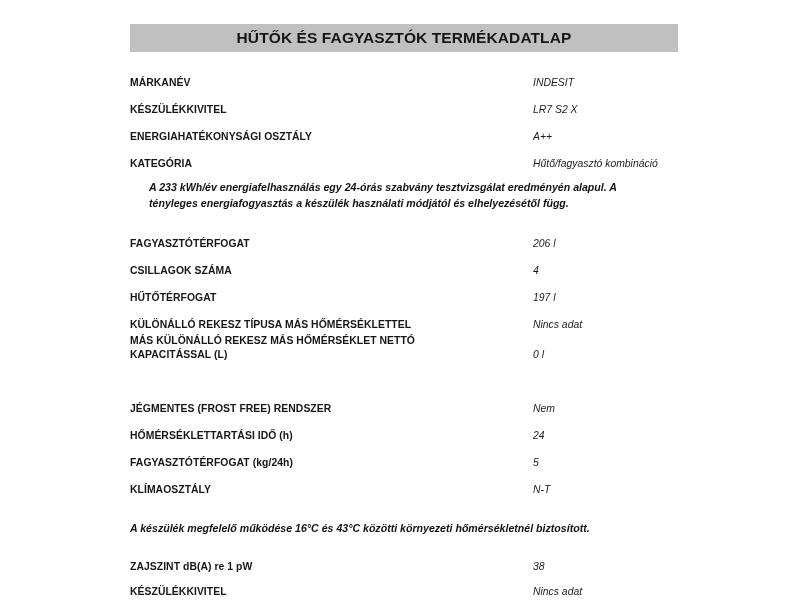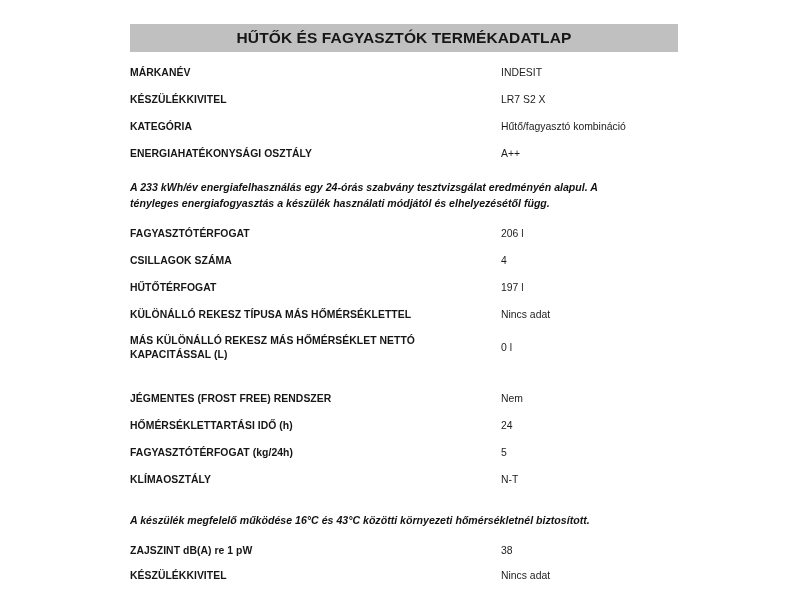--- a/index.html
+++ b/index.html
@@ -48,22 +48,23 @@
     line-height: 1;
   }
 
   
   .rows {
     margin-top: 11px;
   }
 
   .row {
     display: flex;
-    align-items: flex-start;
+    align-items: flex-end;
     min-height: 27px;
+    gap: 32px;
   }
   .row.tight {
     min-height: 25px;
   }
   .row .label {
     width: 371px;
     flex: 0 0 371px;
     font-size: 10.4px;
     font-weight: bold;
     line-height: 14px;
@@ -73,43 +74,45 @@
     box-sizing: border-box;
     padding-right: 6px;
   }
   .row .value {
     flex: 1 1 auto;
     font-size: 10.4px;
     font-weight: normal;
     line-height: 14px;
     color: #1c1c1c;
     padding-top: 3px;
+    font-style: italic;
   }
   .row.two-line .label {
     padding-top: 2px;
   }
   .row.two-line .value {
     padding-top: 9px;
   }
 
   
   .note {
     font-size: 10.6px;
     font-style: italic;
     font-weight: bold;
     line-height: 15.5px;
     color: #111111;
     width: 510px;
   }
   .note.note-top {
     margin-top: 9px;
     margin-bottom: 13px;
+    margin-left: 19px;
   }
   .note.note-mid {
-    margin-top: 16px;
+    margin-top: 24px;
     margin-bottom: 12px;
   }
 </style>
 </head>
 <body>
 
 <div class="sheet">
   <div class="content">
 
     <div class="title-band">
@@ -122,27 +125,27 @@
         <div class="label">MÁRKANÉV</div>
         <div class="value">INDESIT</div>
       </div>
 
       <div class="row">
         <div class="label">KÉSZÜLÉKKIVITEL</div>
         <div class="value">LR7 S2 X</div>
       </div>
 
       <div class="row">
+        <div class="label">ENERGIAHATÉKONYSÁGI OSZTÁLY</div>
+        <div class="value">A++</div>
+      </div>
+
+      <div class="row">
         <div class="label">KATEGÓRIA</div>
         <div class="value">Hűtő/fagyasztó kombináció</div>
-      </div>
-
-      <div class="row">
-        <div class="label">ENERGIAHATÉKONYSÁGI OSZTÁLY</div>
-        <div class="value">A++</div>
       </div>
 
     </div>
 
     <div class="note note-top">A 233 kWh/év energiafelhasználás egy 24-órás szabvány tesztvizsgálat eredményén alapul. A tényleges energiafogyasztás a készülék használati módjától és elhelyezésétől függ.</div>
 
     <div class="rows" style="margin-top:0;">
 
       <div class="row">
         <div class="label">FAGYASZTÓTÉRFOGAT</div>

